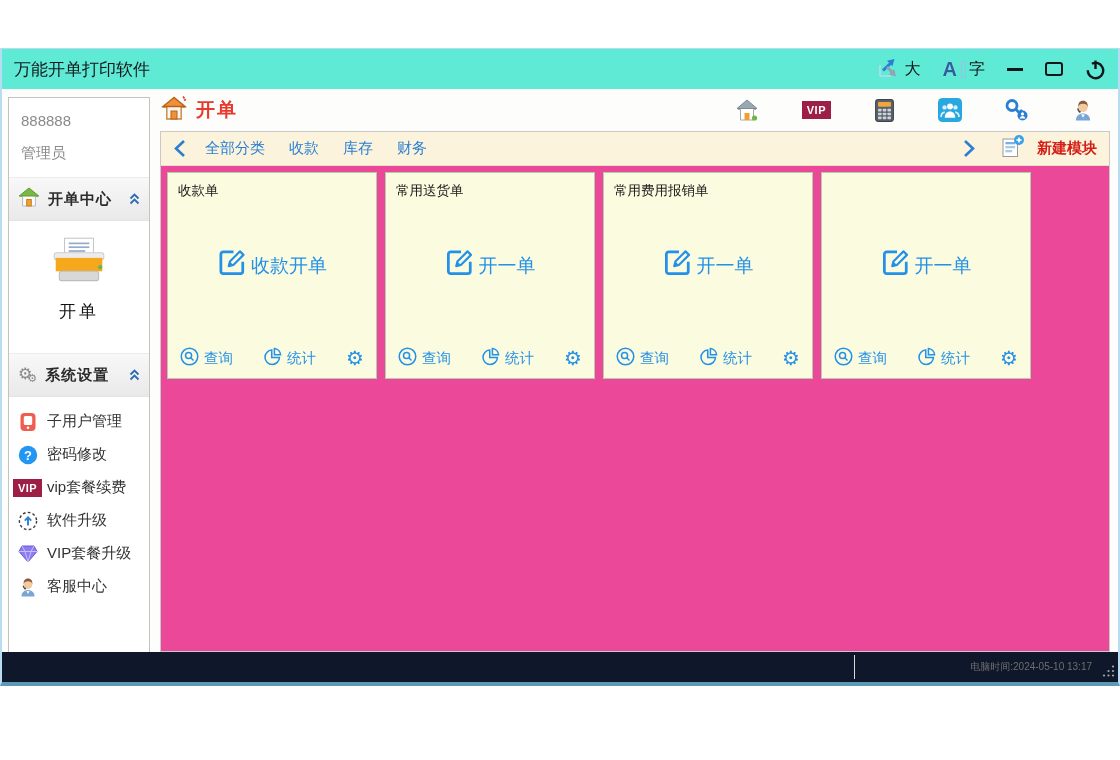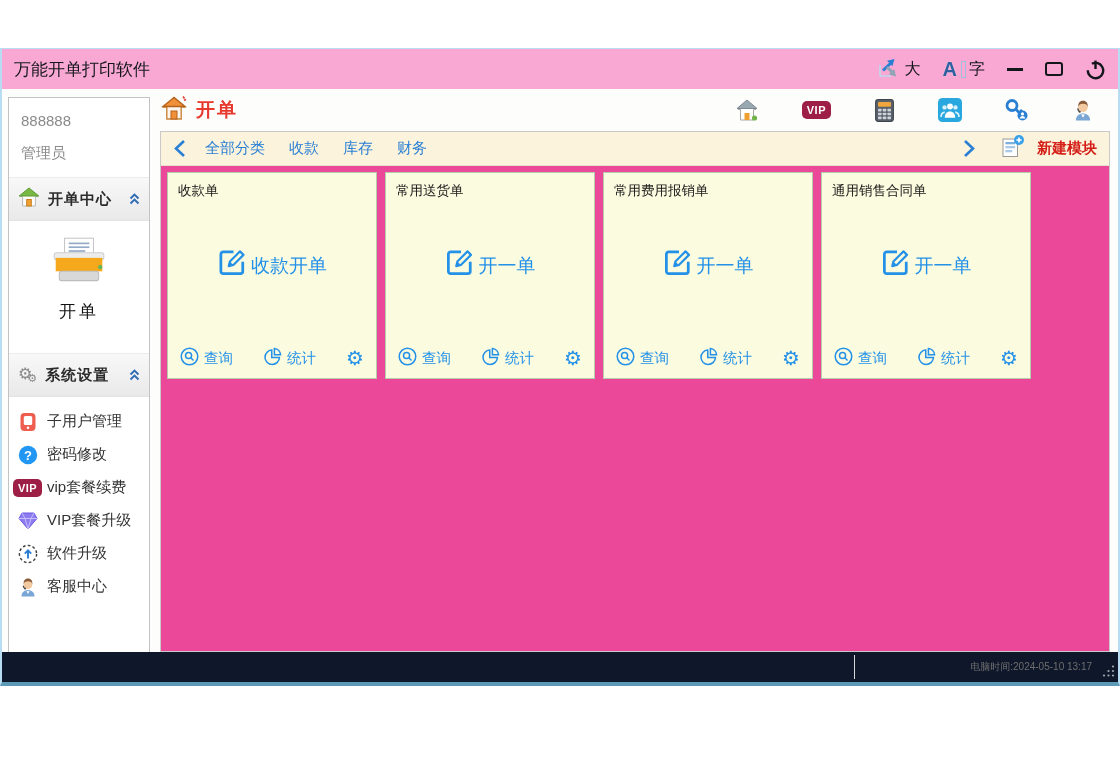--- a/index.html
+++ b/index.html
@@ -2,21 +2,21 @@
 <html><head>
 <meta charset="utf-8">
 <style>
   * { box-sizing: border-box; margin: 0; padding: 0; }
   html,body { width:1120px; height:760px; background:#ffffff; font-family:"Liberation Sans","DejaVu Sans",sans-serif; overflow:hidden; }
   .window { position:absolute; left:0; top:48px; width:1120px; height:638px; background:#fff;
             border-left:2px solid #b8dcf2; border-right:2px solid #b8dcf2; border-top:1px solid #b8dcf2;
             border-bottom:4px solid #5b99b5; display:flex; flex-direction:column; }
 
   
-  .titlebar { height:40px; background:#f9a8d4; display:flex; align-items:center; padding:0 12px; flex:0 0 auto; }
+  .titlebar { height:40px; background:#5eead4; display:flex; align-items:center; padding:0 12px; flex:0 0 auto; }
   .tb-title { font-size:17px; color:#13161a; }
   .tb-controls { margin-left:auto; display:flex; align-items:center; gap:22px; }
   .tb-group { display:flex; align-items:center; gap:3px; color:#13161a; font-size:16px; cursor:pointer; }
   .tb-a { font-size:20px; font-weight:bold; color:#2f5f9e; text-shadow:0 0 1px #d8e8f8; }
   .tb-a-cursor { width:5px; height:17px; border:1px solid #9fc0dd; margin-left:1px; }
   .min-btn { width:16px; height:3px; background:#13161a; cursor:pointer; }
   .max-btn { width:18px; height:14px; border:2.6px solid #13161a; border-radius:3px; cursor:pointer; }
   .pwr { cursor:pointer; display:flex; }
 
   
@@ -37,21 +37,21 @@
   .settings-list { padding:8px 0 0 8px; }
   .settings-item { height:33px; display:flex; align-items:center; gap:9px; font-size:15px; color:#333; cursor:pointer; }
   .s-icon { width:21px; display:flex; justify-content:center; }
 
   
   .main { flex:1; display:flex; flex-direction:column; padding:0 8px; min-width:0; }
   .main-header { height:42px; display:flex; align-items:center; flex:0 0 auto; }
   .page-title { color:#e8392e; font-size:19px; font-weight:bold; margin-left:8px; letter-spacing:2px; }
   .toolbar { margin-left:auto; display:flex; align-items:center; gap:42px; padding-right:16px; }
   .toolbar > span { cursor:pointer; display:flex; }
-  .vip-badge { background:#9e1f45; color:#fff; font-weight:bold; font-size:11px; padding:3px 5px; border-radius:5px; letter-spacing:0.5px; }
+  .vip-badge { background:#9e1f45; color:#fff; font-weight:bold; font-size:11px; padding:3px 5px; border-radius:0; letter-spacing:0.5px; }
 
   .content-box { flex:1; border:1px solid #c9c9c9; background:#ec4899; display:flex; flex-direction:column; min-height:0; }
   .category-bar { height:34px; flex:0 0 auto; background:#fbf3dc; border-bottom:1px solid #e6e0ca;
                   display:flex; align-items:center; padding:0 12px; }
   .cat-links { display:flex; gap:24px; margin-left:18px; }
   .cat-link { color:#2a7fd4; font-size:15px; cursor:pointer; }
   .cat-right { margin-left:auto; display:flex; align-items:center; gap:24px; }
   .new-module { display:flex; align-items:center; gap:12px; cursor:pointer; }
   .new-module-label { color:#d51e16; font-size:15px; font-weight:bold; }
   .chev { display:flex; cursor:pointer; }
@@ -182,35 +182,35 @@
             <span>密码修改</span>
           </div>
           <div class="settings-item">
             <span class="s-icon">
               <span class="vip-badge">VIP</span>
             </span>
             <span>vip套餐续费</span>
           </div>
           <div class="settings-item">
             <span class="s-icon">
+              <svg width="20" height="20" viewBox="0 0 20 20">
+                <circle cx="10" cy="10" r="8.6" fill="none" stroke="#3b3b3b" stroke-width="1.4" stroke-dasharray="2.7 2.3"></circle>
+                <path d="M10 14.5V6.8 M6.8 9.6L10 6.4l3.2 3.2" stroke="#2a7fd4" stroke-width="1.9" fill="none"></path>
+              </svg>
+            </span>
+            <span>软件升级</span>
+          </div>
+          <div class="settings-item">
+            <span class="s-icon">
               <svg width="20" height="18" viewBox="0 0 20 18">
                 <polygon points="4,1 16,1 19,6.5 10,17 1,6.5" fill="#8d7bf0" stroke="#6a5ae0"></polygon>
                 <path d="M1 6.5h18 M4 1l3 5.5L10 17l3-10.5 3-5.5" stroke="#c6befb" fill="none"></path>
               </svg>
             </span>
             <span>VIP套餐升级</span>
-          </div>
-          <div class="settings-item">
-            <span class="s-icon">
-              <svg width="20" height="20" viewBox="0 0 20 20">
-                <circle cx="10" cy="10" r="8.6" fill="none" stroke="#3b3b3b" stroke-width="1.4" stroke-dasharray="2.7 2.3"></circle>
-                <path d="M10 14.5V6.8 M6.8 9.6L10 6.4l3.2 3.2" stroke="#2a7fd4" stroke-width="1.9" fill="none"></path>
-              </svg>
-            </span>
-            <span>软件升级</span>
           </div>
           <div class="settings-item">
             <span class="s-icon">
               <svg width="20" height="20" viewBox="0 0 20 20">
                 <path d="M3.5 19.5c0-4.2 3-6.4 6.5-6.4s6.5 2.2 6.5 6.4z" fill="#7aa6d6"></path>
                 <path d="M8 13.3c.8 1.2 3.2 1.2 4 0L10 17z" fill="#fff"></path>
                 <circle cx="10" cy="7.6" r="4.3" fill="#f3c9a0"></circle>
                 <path d="M5.7 7.2c-.4-3.4 1.2-5.7 4.3-5.7s4.7 2.3 4.3 5.7c-.6-2-1.6-2.9-4.3-2.9s-3.7.9-4.3 2.9z" fill="#8a5b3a"></path>
                 <path d="M5.2 8.6a5 5 0 0 0 1.2 2.6" stroke="#444" stroke-width="1.2" fill="none"></path>
                 <circle cx="7" cy="11.6" r="1" fill="#444"></circle>
@@ -436,21 +436,20 @@
                       <path d="M12 1.6a7.2 7.2 0 0 1 6.5 6.6H12z" fill="none" stroke="#2491e8" stroke-width="1.6"></path>
                     </svg>
                 </span>
                 <span>统计</span>
               </span>
               <span class="gear">⚙</span>
             </div>
           </div>
 
           <div class="card">
-            <div class="card-title">通用销售合同单</div>
             <div class="card-action">
               <span>
                 <svg width="30" height="30" viewBox="0 0 24 24">
                   <path d="M20.6 11.4V19a1.9 1.9 0 0 1-1.9 1.9H5A1.9 1.9 0 0 1 3.1 19V5.3A1.9 1.9 0 0 1 5 3.4h8.2" fill="none" stroke="#2491e8" stroke-width="2.2"></path>
                   <path d="M9.4 14.9l.9-3.7 8.1-8.1 2.8 2.8-8.1 8.1z" fill="none" stroke="#2491e8" stroke-width="1.7" stroke-linejoin="round"></path>
                   <path d="M10.3 11.2l2.8 2.8-3.7.9z" fill="#2491e8"></path>
                 </svg>
               </span>
               <span>开一单</span>
             </div>

